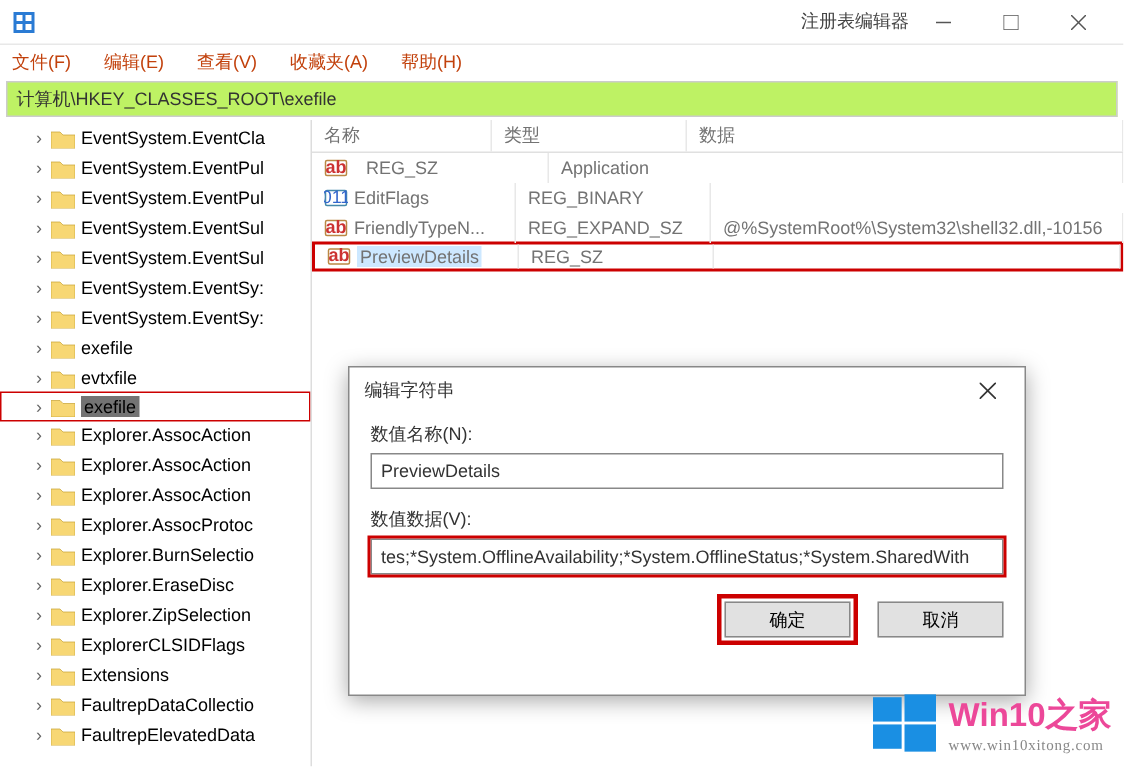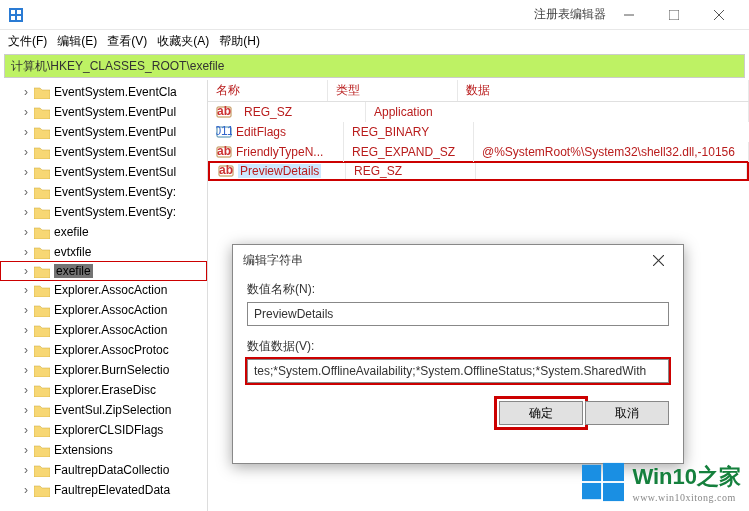--- a/index.html
+++ b/index.html
@@ -4,59 +4,59 @@
 <style>
 * { box-sizing: border-box; margin: 0; padding: 0; font-family: "Microsoft YaHei", "Segoe UI", sans-serif; font-size: 12px; }
 body { background: #fff; width: 749px; height: 511px; overflow: hidden; position: relative; }
 
 .titlebar { height: 30px; display: flex; align-items: center; padding: 0 8px; background: #fff; border-bottom: 1px solid #e8e8e8; }
 .titlebar .icon { width: 16px; height: 16px; margin-right: 6px; }
 .titlebar .title { flex: 1; color: #444; text-align: right; }
 .winbtn { width: 45px; height: 30px; display: flex; align-items: center; justify-content: center; color: #888; }
 .winbtn svg { width: 10px; height: 10px; }
 
-.menubar { height: 22px; display: flex; align-items: center; padding: 0 4px; gap: 2px; color: #000000; }
+.menubar { height: 22px; display: flex; align-items: center; padding: 0 4px; gap: 14px; color: #c2410c; }
 .menubar span { padding: 2px 4px; }
 
 .addrbar { height: 24px; display: flex; align-items: center; border: 1px solid #ccc; margin: 2px 4px; padding: 0 6px; background: #bef264; color: #333; }
 
 .client { display: flex; height: calc(511px - 30px - 22px - 28px); }
 .tree { width: 208px; border-right: 1px solid #ddd; overflow: hidden; padding-top: 2px; }
 .tree-row { display: flex; align-items: center; height: 20px; padding-left: 20px; white-space: nowrap; }
 .tree-row .exp { width: 12px; text-align: center; color: #666; margin-right: 2px; }
 .tree-row .fld { width: 16px; height: 13px; margin-right: 4px; }
 .tree-row.sel .lbl { background: #737373; padding: 0 2px; }
 .tree-row.hl { border: 1px solid #c00; margin: -1px 0 -1px 0; padding-left: 19px; }
 
 .list { flex: 1; overflow: hidden; }
 .list-header { display: flex; height: 22px; border-bottom: 1px solid #e0e0e0; align-items: center; }
-.col { padding: 0 8px; color: #b91c1c; border-right: 1px solid #e8e8e8; display: flex; align-items: center; height: 100%; }
+.col { padding: 0 8px; color: #737373; border-right: 1px solid #e8e8e8; display: flex; align-items: center; height: 100%; }
 .c1 { width: 120px; } .c2 { width: 130px; } .c3 { flex: 1; }
 .list-row { display: flex; align-items: center; height: 20px; }
 .list-row .ico { width: 16px; height: 16px; margin: 0 4px 0 8px; }
 .list-row.sel { border: 2px solid #c00; margin: -1px 0; }
 .list-row .c1 { width: 108px; padding-left: 0; }
 .list-row.sel .lbl1 { background: #cde8ff; padding: 0 2px; }
 
 .dialog { position: absolute; left: 232px; top: 216px; width: 452px; height: 220px; background: #fff; border: 1px solid #888; box-shadow: 0 3px 14px rgba(0,0,0,.35); margin-top: 28px; }
 .dlg-title { height: 30px; display: flex; align-items: center; padding: 0 10px; }
 .dlg-title .t { flex: 1; color: #333; }
 .dlg-close { width: 30px; height: 30px; display: flex; align-items: center; justify-content: center; }
 .dlg-body { padding: 6px 14px; }
 .dlg-lbl { color: #333; margin-bottom: 4px; }
 .dlg-input { width: 100%; height: 24px; border: 1px solid #888; padding: 0 6px; background: #fff; color: #333; }
 .dlg-input.hl { outline: 2px solid #c00; outline-offset: 0; }
-.dlg-btns { display: flex; justify-content: flex-end; gap: 2px; margin-top: 18px; }
+.dlg-btns { display: flex; justify-content: flex-end; gap: 18px; margin-top: 18px; }
 .dlg-btn { width: 84px; height: 24px; border: 1px solid #888; background: #e1e1e1; display: flex; align-items: center; justify-content: center; }
 .dlg-btn.hl { outline: 3px solid #c00; outline-offset: 2px; }
 
 .watermark { position: absolute; right: 8px; bottom: 8px; display: flex; align-items: center; gap: 8px; }
 .winlogo { width: 42px; height: 42px; }
 .wm-text { text-align: left; }
-.wm-text .big { font-size: 22px; font-weight: bold; color: #15803d; }
+.wm-text .big { font-size: 22px; font-weight: bold; color: #ec4899; }
 .wm-text .sm { font-size: 10px; color: #888; letter-spacing: .5px; font-family: Liberation Serif, serif; }
 </style>
 </head>
 <body>
 
 <div class="titlebar">
   <svg class="icon" viewBox="0 0 16 16">
       <rect x="1" y="1" width="14" height="14" fill="#2a7bd4"></rect>
       <rect x="3" y="3" width="4" height="4" fill="#fff"></rect>
       <rect x="9" y="3" width="4" height="4" fill="#fff"></rect>
@@ -204,21 +204,21 @@
         <svg class="fld" viewBox="0 0 16 13">
           <path d="M0 2 L6 2 L8 4 L16 4 L16 13 L0 13 Z" fill="#f7d774" stroke="#c9a63a" stroke-width=".5"></path>
         </svg>
         <span class="lbl">Explorer.EraseDisc</span>
       </div>
       <div class="tree-row">
         <span class="exp">›</span>
         <svg class="fld" viewBox="0 0 16 13">
           <path d="M0 2 L6 2 L8 4 L16 4 L16 13 L0 13 Z" fill="#f7d774" stroke="#c9a63a" stroke-width=".5"></path>
         </svg>
-        <span class="lbl">EventSul.ZipSelection</span>
+        <span class="lbl">Explorer.ZipSelection</span>
       </div>
       <div class="tree-row">
         <span class="exp">›</span>
         <svg class="fld" viewBox="0 0 16 13">
           <path d="M0 2 L6 2 L8 4 L16 4 L16 13 L0 13 Z" fill="#f7d774" stroke="#c9a63a" stroke-width=".5"></path>
         </svg>
         <span class="lbl">ExplorerCLSIDFlags</span>
       </div>
       <div class="tree-row">
         <span class="exp">›</span>

